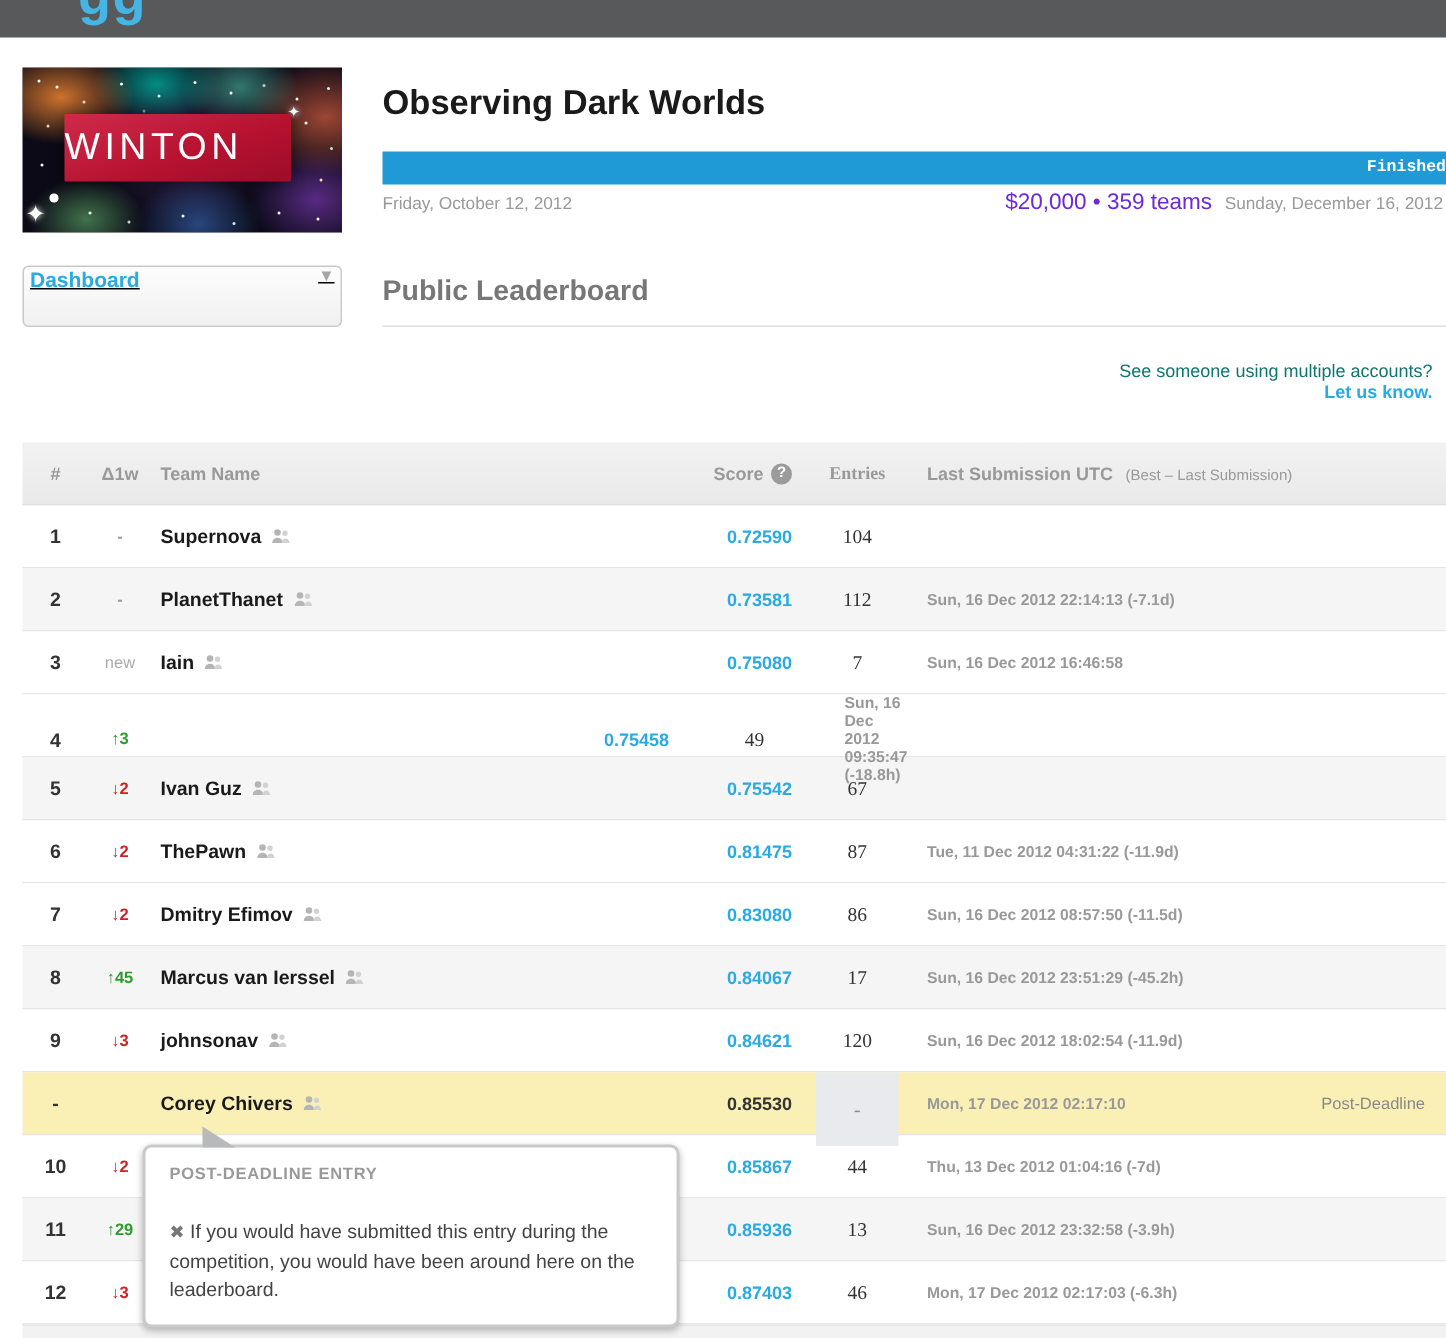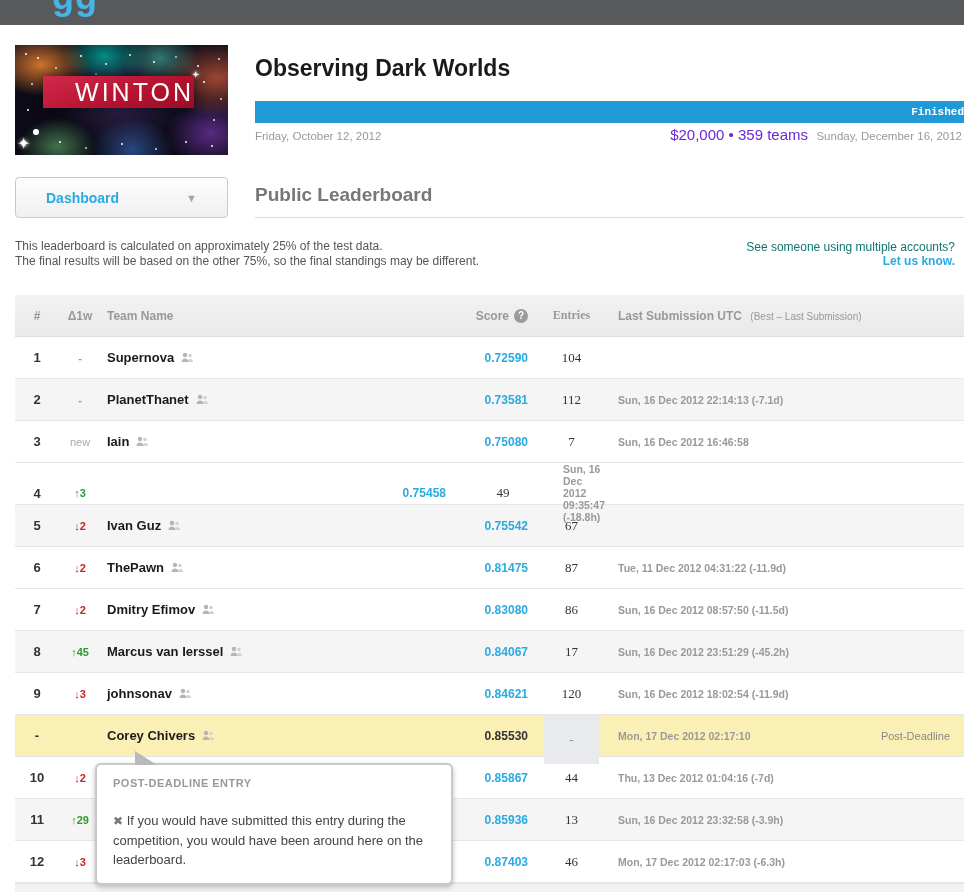--- a/index.html
+++ b/index.html
@@ -31,42 +31,42 @@
       80px 10px 0 rgba(255,255,255,.9), 104px 1px 0 #ffe9c9, 128px 8px 0 #fff,
       150px 3px 0 rgba(255,255,255,.7), 172px 12px 0 #fff, 193px 5px 0 #cfeaff,
       6px 30px 0 rgba(255,255,255,.8), 40px 26px 0 #ffd9a0, 178px 28px 0 #fff,
       195px 45px 0 rgba(255,255,255,.8), 2px 56px 0 #fff, 188px 66px 0 #ffd9a0,
       10px 78px 0 2px #fff, 34px 88px 0 #fff, 60px 94px 0 rgba(255,255,255,.8),
       96px 90px 0 #fff, 130px 95px 0 #cfeaff, 160px 88px 0 #fff, 186px 92px 0 #fff,
       120px 24px 0 rgba(255,255,255,.6), 70px 20px 0 rgba(255,255,255,.5); }
   .spark { position:absolute; color:#fff; font-size:10px; text-shadow:0 0 4px #fff; }
   .spark.s1 { left:2px; bottom:2px; font-size:16px; }
   .spark.s2 { right:28px; top:24px; }
-  .winton-box { position:absolute; left:28px; top:31px; width:151px; height:32px;
+  .winton-box { position:absolute; left:28px; top:31px; width:151px; height:45px;
     background:linear-gradient(160deg,#d02a4b 0%, #b5122f 60%, #9c0c28 100%);
-    display:flex; align-items:center; justify-content:flex-end; border-radius:1px;
+    display:flex; align-items:center; justify-content:flex-start; border-radius:1px;
     box-shadow:0 0 10px rgba(0,0,0,.4); }
   .winton-box span { color:#fff; font-size:25px; letter-spacing:3px; font-weight:400; }
 
   
   .title { position:absolute; left:255px; top:55px; font-size:23px; font-weight:bold;
     color:#1a1a1a; }
   .progress { position:absolute; left:255px; top:101px; width:717px; height:22px;
     background:#1f9ad6; display:flex; align-items:center; justify-content:flex-end;font-family:Liberation Mono, monospace; }
   .progress .finished { color:#fff; font-size:11px; font-weight:bold; padding-right:8px; }
   .start-date { position:absolute; left:255px; top:130px; font-size:11.5px; color:#999; }
   .prize { position:absolute; right:156px; top:126px; font-size:15px; color:#6d28d9; }
   .end-date { position:absolute; right:2px; top:130px; font-size:11.5px; color:#999; }
 
   
   .dashboard-select { position:absolute; left:15px; top:177px; width:213px; height:41px;
     border:1px solid #c9c9c9; border-radius:4px;
     background:linear-gradient(#fdfdfd,#f0f0f0);
-    display:flex; align-items:center; justify-content:space-between;
-    padding:0 30px; cursor:pointer; }
+    display:flex; justify-content:space-between;
+    padding:0 4px; cursor:pointer;text-decoration:underline; }
   .dashboard-select .lbl { color:#29abe2; font-size:14px; font-weight:bold; }
   .dashboard-select .caret { color:#a5a5a5; font-size:11px; }
 
   .section-title { position:absolute; left:255px; top:184px; font-size:19px;
     font-weight:bold; color:#777; }
   .rule { position:absolute; left:255px; top:217px; width:709px; height:1px;
     background:#ddd; }
 
   .desc { position:absolute; left:15px; top:239px; font-size:12px; color:#555;
     line-height:15px; }
@@ -154,24 +154,20 @@
   <div class="end-date">Sunday, December 16, 2012</div>
 
   <div class="dashboard-select">
     <span class="lbl">Dashboard</span>
     <span class="caret">▼</span>
   </div>
 
   <h2 class="section-title">Public Leaderboard</h2>
   <div class="rule"></div>
 
-  <p class="desc">
-    <span>This leaderboard is calculated on approximately 25% of the test data.</span><br>
-    <span>The final results will be based on the other 75%, so the final standings may be different.</span>
-  </p>
 
   <div class="note">
     <div class="q">See someone using multiple accounts?</div>
     <a>Let us know.</a>
   </div>
 
   <div class="table">
     <div class="thead grid">
       <div class="c rank">#</div>
       <div class="c delta">Δ1w</div>

